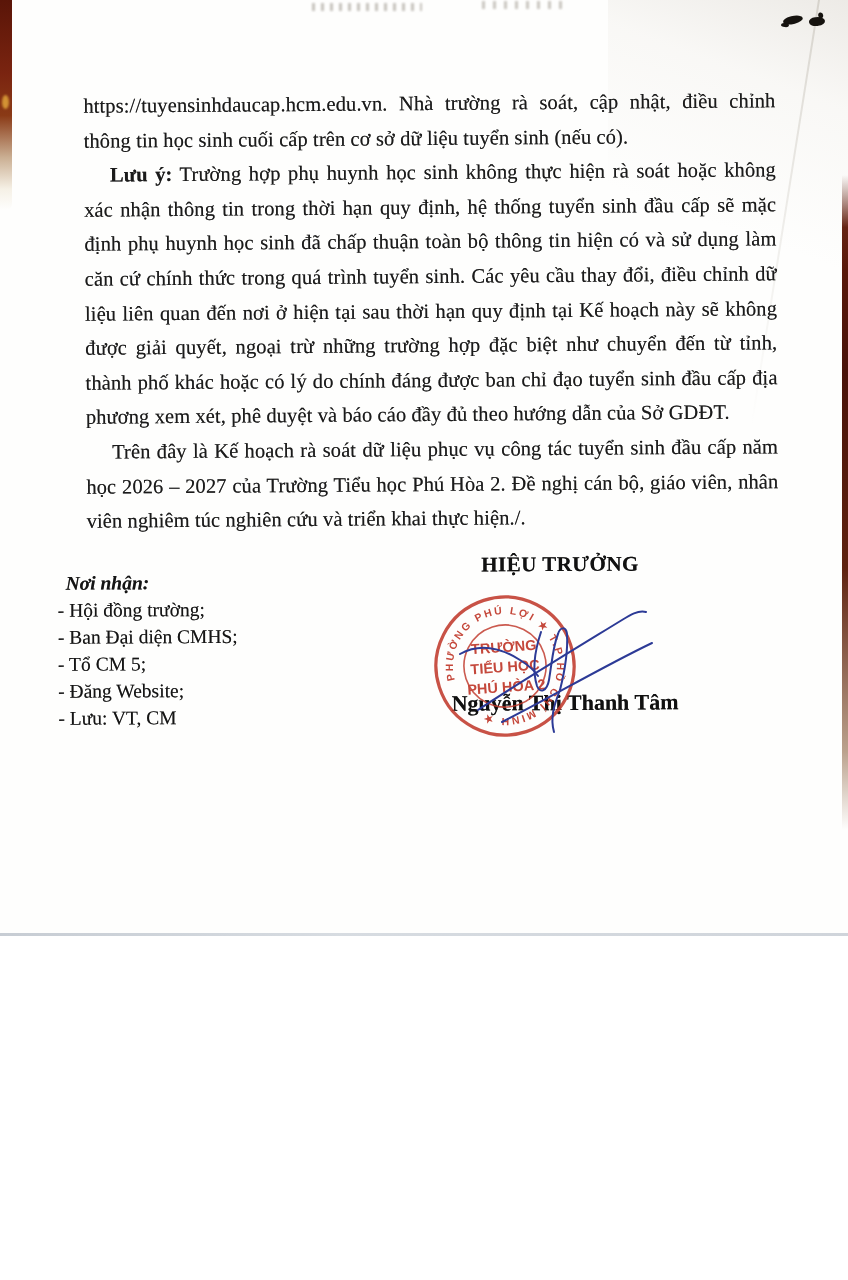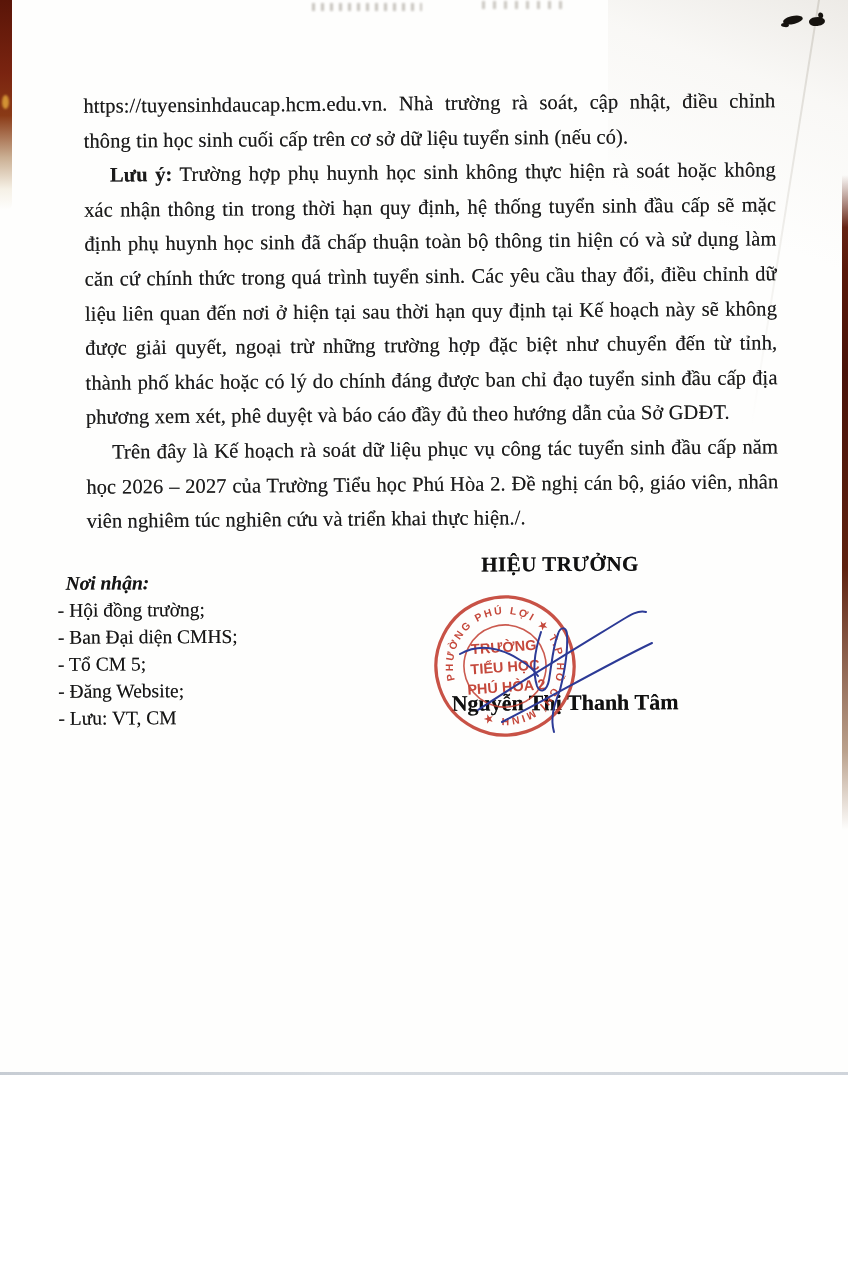--- a/index.html
+++ b/index.html
@@ -2,21 +2,21 @@
 <html><head>
 <meta charset="utf-8">
 <style>
   * { margin: 0; padding: 0; box-sizing: border-box; }
   html, body { background: #ffffff; }
   body { font-family: "Liberation Serif", "DejaVu Serif", serif; }
 
   .page {
     position: relative;
     width: 848px;
-    height: 1075px;
+    height: 936px;
     background: #fefefd;
     overflow: hidden;
   }
 
   
   .edge-left {
     position: absolute; left: 0; top: 0; width: 12px; height: 210px;
     background: linear-gradient(180deg,
       #5a1508 0%, #7a2410 35%, #8a3a16 55%, rgba(160,110,60,.55) 75%,
       rgba(220,200,160,.25) 90%, rgba(255,255,255,0) 100%);

